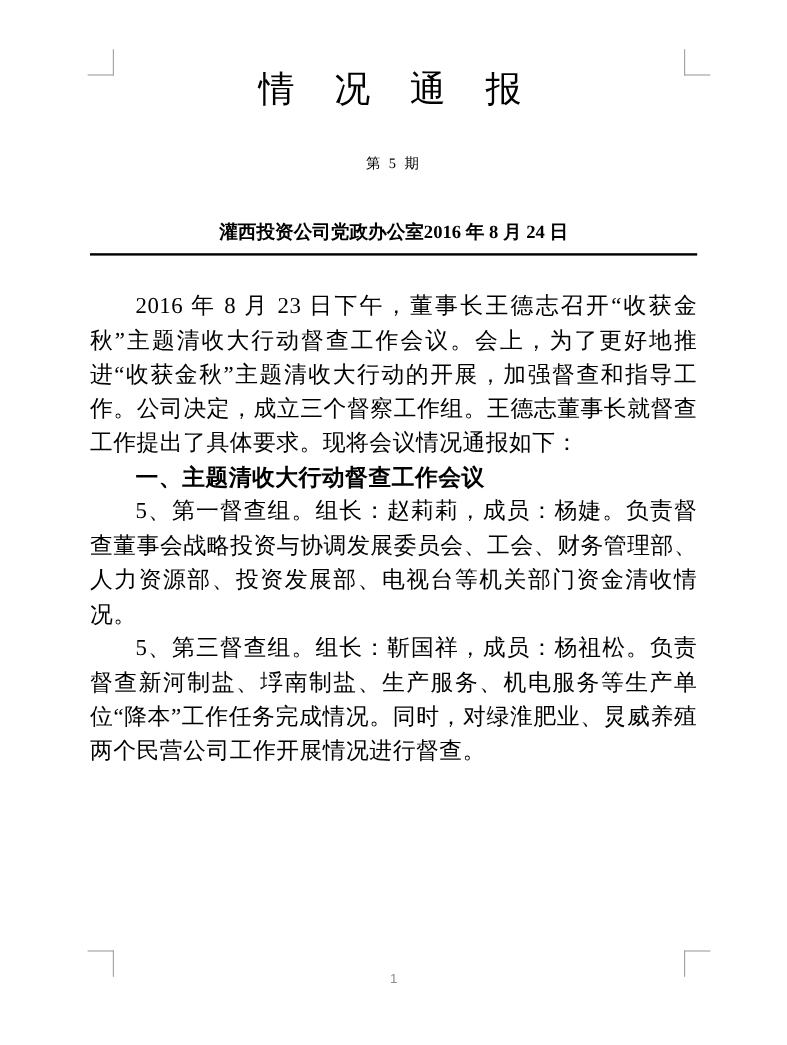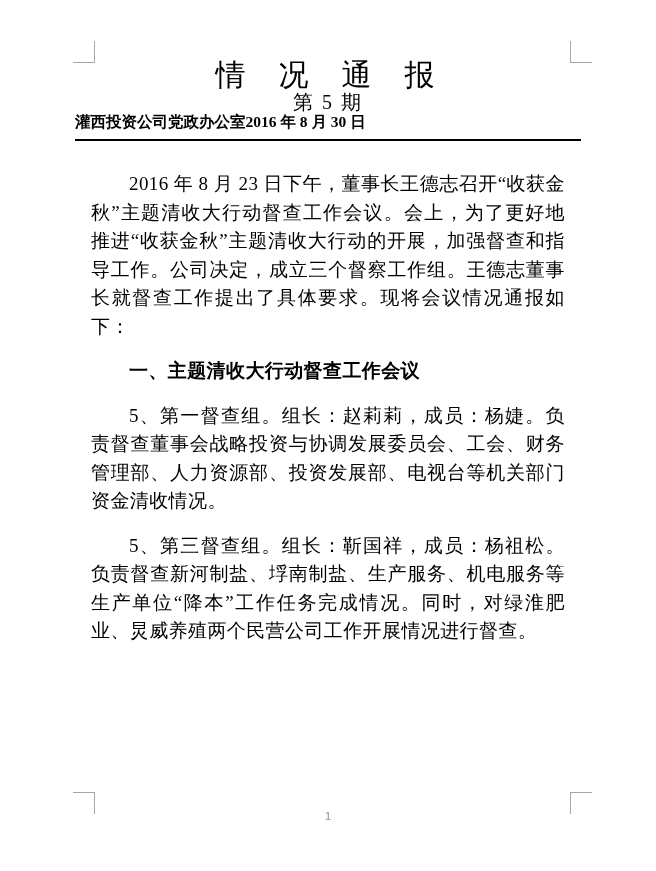--- a/index.html
+++ b/index.html
@@ -24,47 +24,49 @@
   .doc-title {
     margin-top: 57px;
     font-size: 30px;
     line-height: 36px;
     text-align: center;
     letter-spacing: 6px;
     font-weight: normal;
     white-space: pre;
   }
   .issue {
-    font-size: 20px;
+    margin-top: 34px;
+    font-size: 12px;
     line-height: 19px;
     text-align: center;
     letter-spacing: 2px;
     white-space: pre;
   }
   .masthead {
+    margin-top: 38px;
     display: flex;
-    justify-content: flex-start;
+    justify-content: center;
     align-items: baseline;
     font-size: 15.5px;
     line-height: 20px;
     font-weight: bold;
   }
   .masthead-rule {
     margin-top: 7px;
     height: 2px;
     background: #000000;
   }
   .body-text {
     margin-top: 29px;
     font-size: 19px;
     line-height: 28.5px;
     letter-spacing: 0.4px;
     text-align: justify;
   }
-  .body-text p { margin: 16px; padding: 0; }
+  .body-text p { margin: 0; padding: 0; }
   .indent { text-indent: 2em; }
   .heading { font-weight: bold; }
   .lead-bold { font-weight: bold; }
 
   .page-number {
     position: absolute;
     left: 0; right: 0;
     top: 810px;
     text-align: center;
     font-size: 11px;
@@ -84,21 +86,21 @@
   <div class="crop crop-br"></div>
 
   <div class="content">
 
     <div class="doc-title">情  况  通  报</div>
 
     <div class="issue">第 5 期</div>
 
     <div class="masthead">
       <span>灌西投资公司党政办公室</span>
-      <span>2016 年 8 月 30 日</span>
+      <span>2016 年 8 月 24 日</span>
     </div>
 
     <div class="masthead-rule"></div>
 
     <div class="body-text">
       <p class="indent">2016 年 8 月 23 日下午，董事长王德志召开“收获金秋”主题清收大行动督查工作会议。会上，为了更好地推进“收获金秋”主题清收大行动的开展，加强督查和指导工作。公司决定，成立三个督察工作组。王德志董事长就督查工作提出了具体要求。现将会议情况通报如下：</p>
       <p class="indent heading">一、主题清收大行动督查工作会议</p>
       <p class="indent">5、第一督查组。组长：赵莉莉，成员：杨婕。负责督查董事会战略投资与协调发展委员会、工会、财务管理部、人力资源部、投资发展部、电视台等机关部门资金清收情况。</p>
       <p class="indent">5、第三督查组。组长：靳国祥，成员：杨祖松。负责督查新河制盐、垺南制盐、生产服务、机电服务等生产单位“降本”工作任务完成情况。同时，对绿淮肥业、炅威养殖两个民营公司工作开展情况进行督查。</p>
     </div>

